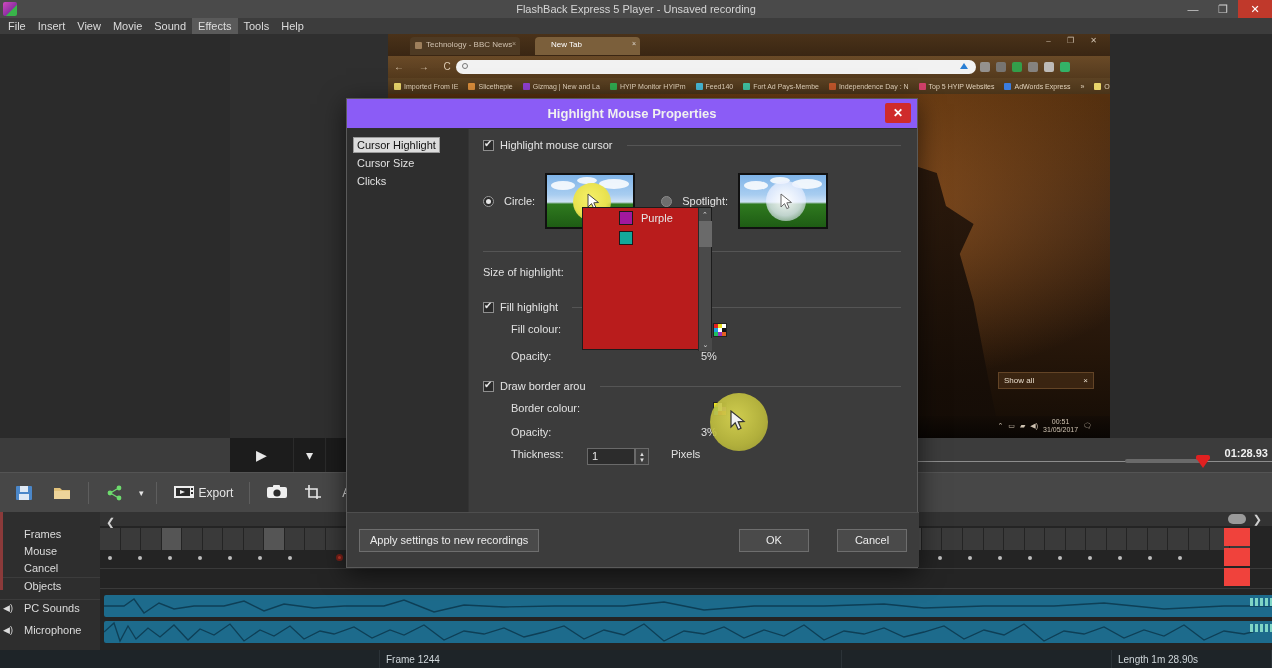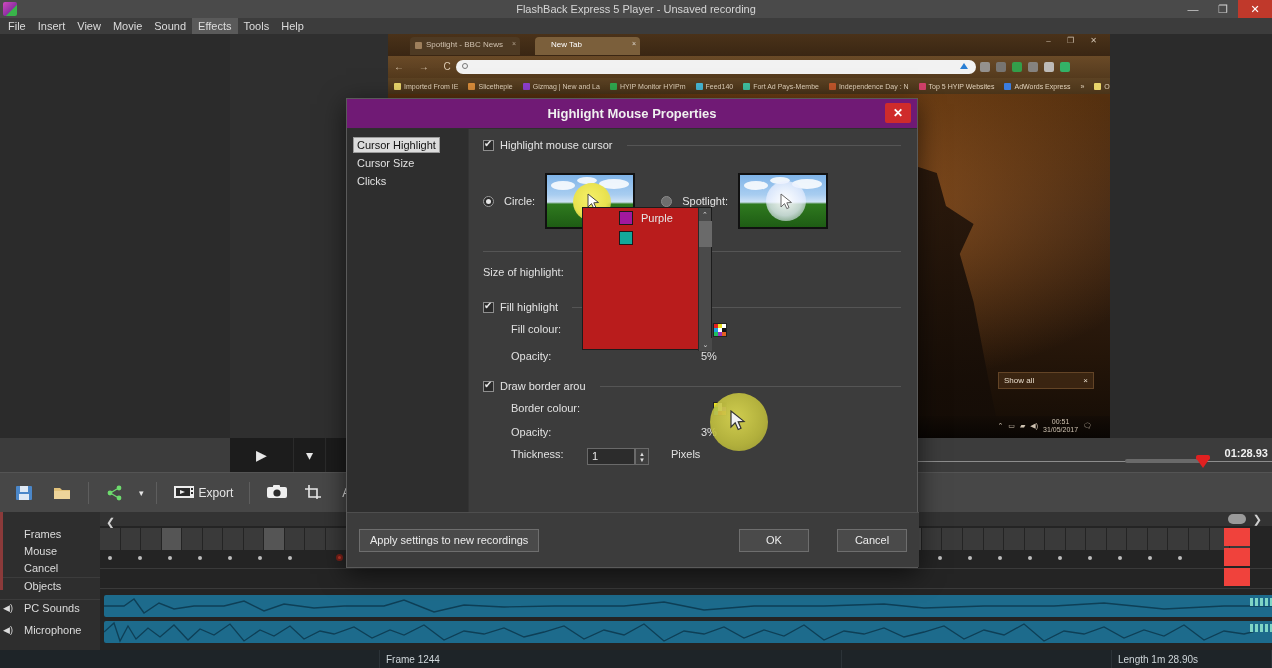--- a/index.html
+++ b/index.html
@@ -155,21 +155,21 @@
   }
   .sb-cell { height:18px; display:flex; align-items:center; padding:0 6px; border-right:1px solid #2c3338;}
   .sb-cell.grow { flex:1; }
 
   
   .dialog {
     position:absolute; left:346px; top:98px; width:572px; height:470px;
     background:#3c3c3c; border:1px solid #5a5a5a; box-shadow: 0 6px 24px rgba(0,0,0,.6);
   }
   .dlg-title {
-    height:30px; background:#701a75; color:#f0f0f0; font-size:13px; font-weight:bold;
+    height:30px; background:#8b5cf6; color:#f0f0f0; font-size:13px; font-weight:bold;
     display:flex; align-items:center; justify-content:center; position:relative;
     border-bottom:1px solid #2f2f2f;
   }
   .dlg-close { position:absolute; right:6px; top:4px; width:26px; height:20px; background:#cf2b2b;
     color:#fff; font-size:12px; display:flex; align-items:center; justify-content:center; border-radius:2px;}
   .dlg-body { position:absolute; left:0; top:30px; width:572px; height:385px; display:flex; }
   .dlg-nav { width:122px; background:#2e2e2e; padding:6px 0 0 6px; border-right:1px solid #343434;}
   .nav-item { font-size:11px; color:#e0e0e0; padding:1px 4px; line-height:14px; display:inline-block;}
   .nav-item.selected { background:#dcdcdc; color:#111; border:1px solid #9a9a9a; padding:0 3px;}
   .dlg-main { flex:1; position:relative; padding:10px 18px 0 14px;}
@@ -274,21 +274,21 @@
 
   <div class="stage">
     <div class="stage-left"></div>
     <div class="stage-right"></div>
 
     <div class="video">
 
       <div class="vb-tabs">
         <div class="vb-tab t1">
           <span class="fav"></span>
-          <span>Spotlight - BBC News</span>
+          <span>Technology - BBC News</span>
           <span class="x">×</span>
         </div>
         <div class="vb-tab t2">
           <span>New Tab</span>
           <span class="x">×</span>
         </div>
         <div class="vb-winbtns">– ❐ ✕</div>
       </div>
 
       <div class="vb-urlrow">

